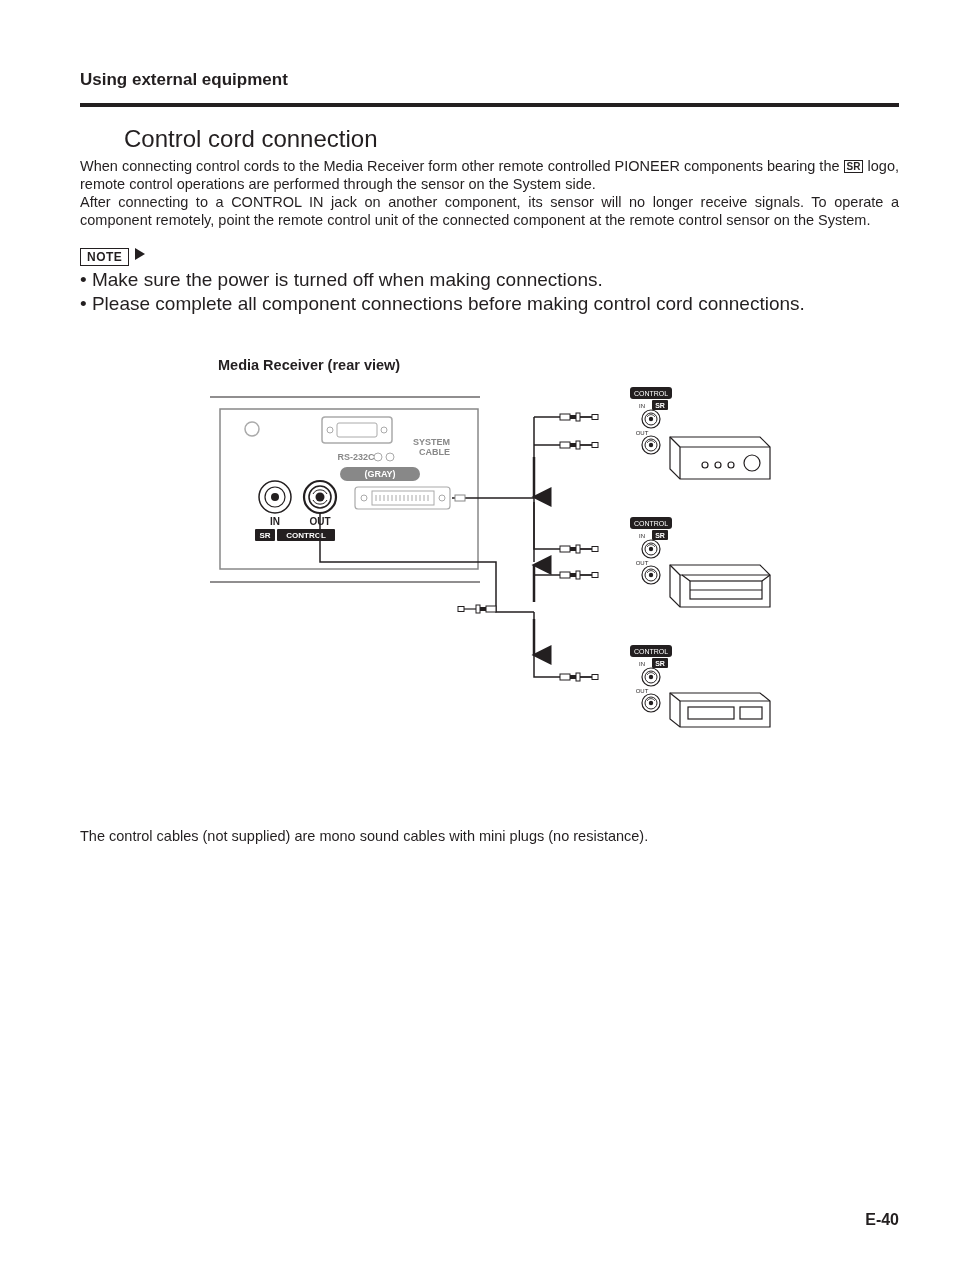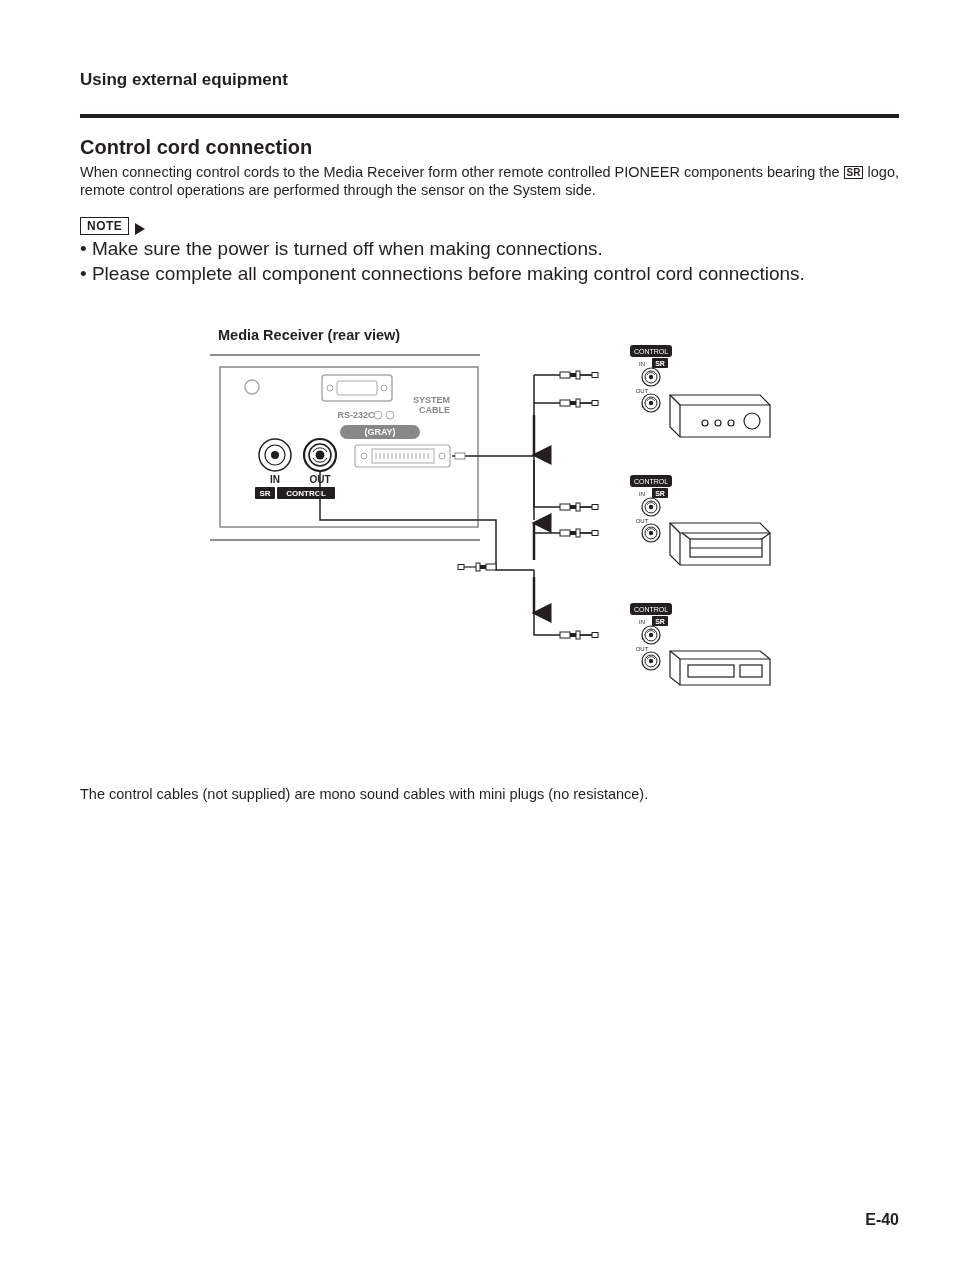--- a/index.html
+++ b/index.html
@@ -1,46 +1,47 @@
 <!DOCTYPE html>
 <html><head>
 <meta charset="utf-8">
 <style>
   * { box-sizing: border-box; margin: 0; padding: 0; }
   html, body { width: 954px; background: #fff; font-family: Arial, Helvetica, sans-serif; color: #231f20; }
   .page { padding: 70px 55px 40px 80px; position: relative; min-height: 1269px; }
-  .section-header { font-size: 17px; font-weight: bold; padding-bottom: 24px; }
+  .section-header { font-size: 17px; font-weight: bold; padding-bottom: 13px; }
   .thick-rule { border: none; border-top: 4px solid #231f20; margin-bottom: 18px; }
-  h2 { font-size: 20px; font-weight: bold; margin-bottom: 4px; }
+  h2 { font-size: 24px; font-weight: normal; margin-bottom: 4px; margin-left: 44px; }
   .body-text { font-size: 14.5px; line-height: 1.25; text-align: justify; }
   .sr-box { display: inline-block; border: 1.5px solid #231f20; font-size: 10px; font-weight: bold; padding: 0 2px; line-height: 1.1; vertical-align: 1px; }
-  .note-row { margin-top: 18px; margin-bottom: 2px; display: flex; align-items: flex-end; }
+  .note-row { margin-top: 18px; margin-bottom: 2px; display: flex; align-items: flex-start; }
   .note-box { border: 1.5px solid #231f20; font-size: 12px; font-weight: bold; padding: 1px 6px; letter-spacing: 0.5px; display: inline-block; }
   .note-arrow { width: 0; height: 0; border-top: 6px solid transparent; border-bottom: 6px solid transparent; border-left: 10px solid #231f20; margin-left: 6px; }
   ul.notes { list-style: none; font-size: 19px; line-height: 1.3; }
   ul.notes li::before { content: "• "; }
   .diagram-wrap { margin: 40px 0 20px 120px; }
-  .diagram-title { font-size: 14.5px; font-weight: bold; margin-left: 18px; margin-bottom: 2px; }
+  .diagram-title { font-size: 14.5px; font-weight: bold; margin-left: 18px; margin-bottom: 14px; }
   .diagram-svg { display: block; }
   .footnote { font-size: 14.5px; line-height: 1.3; margin-top: 8px; }
   .page-num { position: absolute; bottom: 40px; right: 55px; font-size: 16px; font-weight: bold; }
 </style>
 </head>
 <body>
 
 <div class="page">
 
   <div class="section-header">Using external equipment</div>
   <hr class="thick-rule">
 
   <h2>Control cord connection</h2>
 
   <p class="body-text">
     <span>When connecting control cords to the Media Receiver form other remote controlled PIONEER components bearing the </span><span class="sr-box">SR</span><span> logo, remote control operations are performed through the sensor on the System side.</span>
   </p>
+  <p class="body-text">After connecting to a CONTROL IN jack on another component, its sensor will no longer receive signals. To operate a component remotely, point the remote control unit of the connected component at the remote control sensor on the System.</p>
 
   <div class="note-row">
     <span class="note-box">NOTE</span>
     <span class="note-arrow"></span>
   </div>
   <ul class="notes">
     <li>Make sure the power is turned off when making connections.</li>
     <li>Please complete all component connections before making control cord connections.</li>
   </ul>
 

